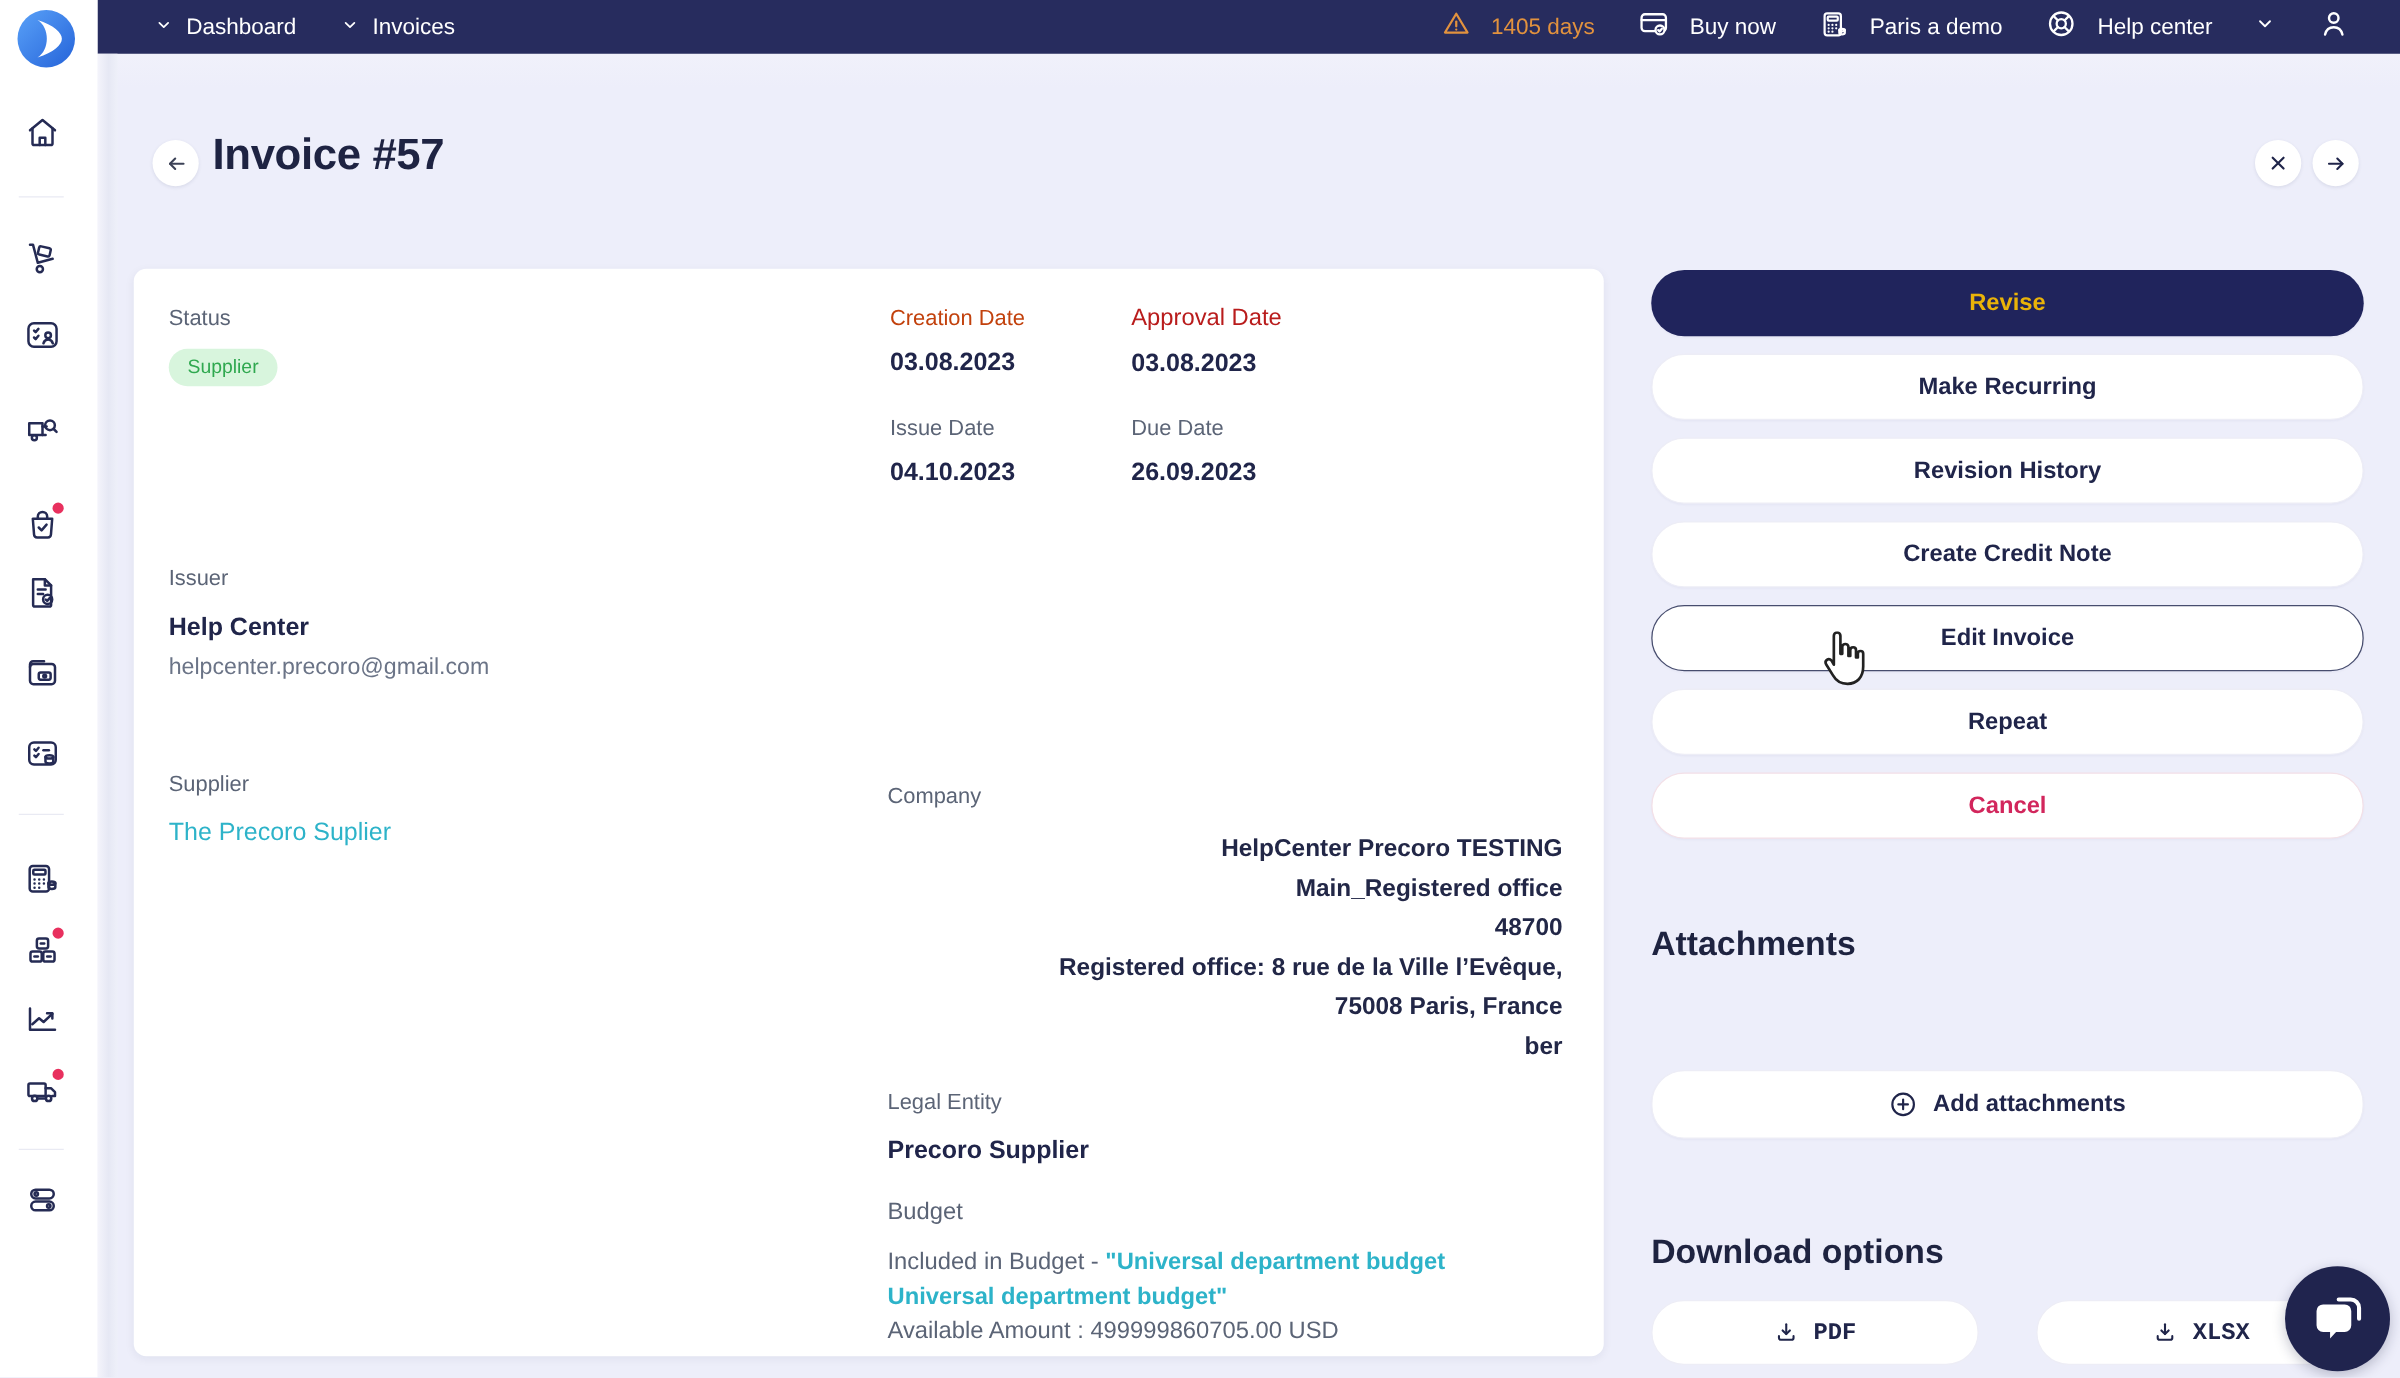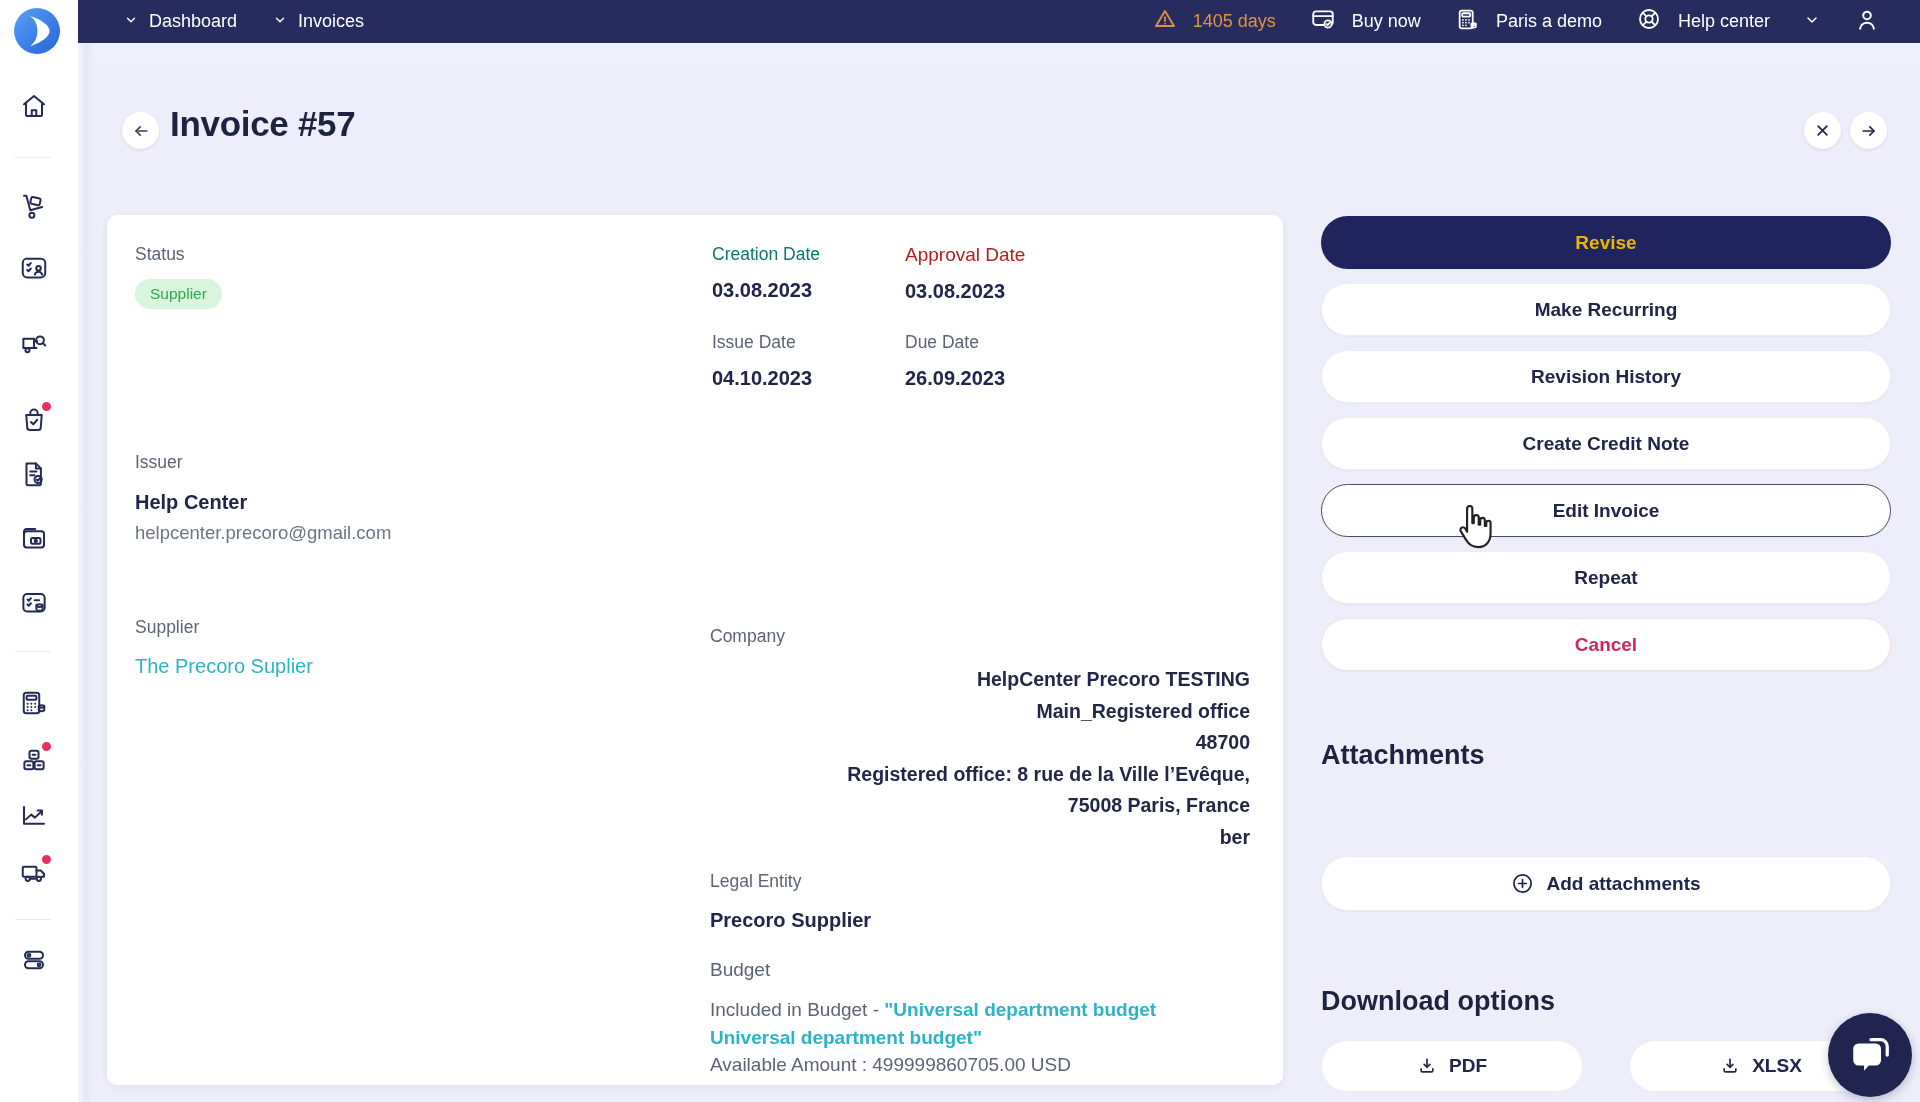--- a/index.html
+++ b/index.html
@@ -47,21 +47,21 @@
 
   
   .abtn { position:absolute; left:1321px; width:570px; height:53px; border-radius:26.5px; background:#fff;
           border:1px solid #ededf6; box-shadow:0 1px 2px rgba(32,37,92,.04);
           display:flex; align-items:center; justify-content:center; font-size:19px; font-weight:700; color:#20254a; cursor:pointer; }
   .abtn.primary { background:#20245c; color:#eab308; border:none; }
   .abtn.hovered { border:1.5px solid #474d6e; }
   .abtn.danger { color:#d2265c; border:1px solid #f3e0e7; }
   .section-h { position:absolute; left:1321px; font-size:27px; font-weight:800; color:#1e2340; }
   .dl-btn { position:absolute; top:1040px; height:52px; border-radius:26px; background:#fff; border:1px solid #ededf6;
-            display:flex; align-items:center; justify-content:center; gap:12px; font-size:19px; font-weight:700; color:#20254a; cursor:pointer; }
+            display:flex; align-items:center; justify-content:center; gap:12px; font-size:19px; font-weight:700; color:#20254a; cursor:pointer;font-family:Liberation Mono, monospace; }
 
   .chat-widget { position:absolute; left:1828px; top:1013px; width:84px; height:84px; border-radius:50%;
                  background:#20244e; display:flex; align-items:center; justify-content:center; cursor:pointer;
                  box-shadow:0 3px 10px rgba(20,25,60,.25); }
   .cursor { position:absolute; left:1452px; top:505px; z-index:50; pointer-events:none; }
 </style>
 </head>
 <body>
 
 <div id="app">
@@ -298,21 +298,21 @@
         <path d="M5 12h13"></path>
         <path d="M13 7l5 5-5 5"></path>
       </svg>
   </div>
 
   <div class="card">
     <div class="lbl" style="left:28px; top:29px;">Status</div>
     <div class="badge">Supplier</div>
 
     <div style="position:absolute; left:605px; top:29px;">
-      <div style="font-size:17.5px;color:#0f766e;">Creation Date</div>
+      <div style="font-size:17.5px;color:#c2410c;">Creation Date</div>
       <div style="margin-top:14px;font-size:20px;font-weight:700;color:#20254a;">03.08.2023</div>
     </div>
     <div style="position:absolute; left:798px; top:29px;">
       <div style="font-size:19px;color:#b91c1c;">Approval Date</div>
       <div style="margin-top:14px;font-size:20px;font-weight:700;color:#20254a;">03.08.2023</div>
     </div>
     <div style="position:absolute; left:605px; top:117px;">
       <div style="font-size:17.5px;color:#5b6476;">Issue Date</div>
       <div style="margin-top:14px;font-size:20px;font-weight:700;color:#20254a;">04.10.2023</div>
     </div>

